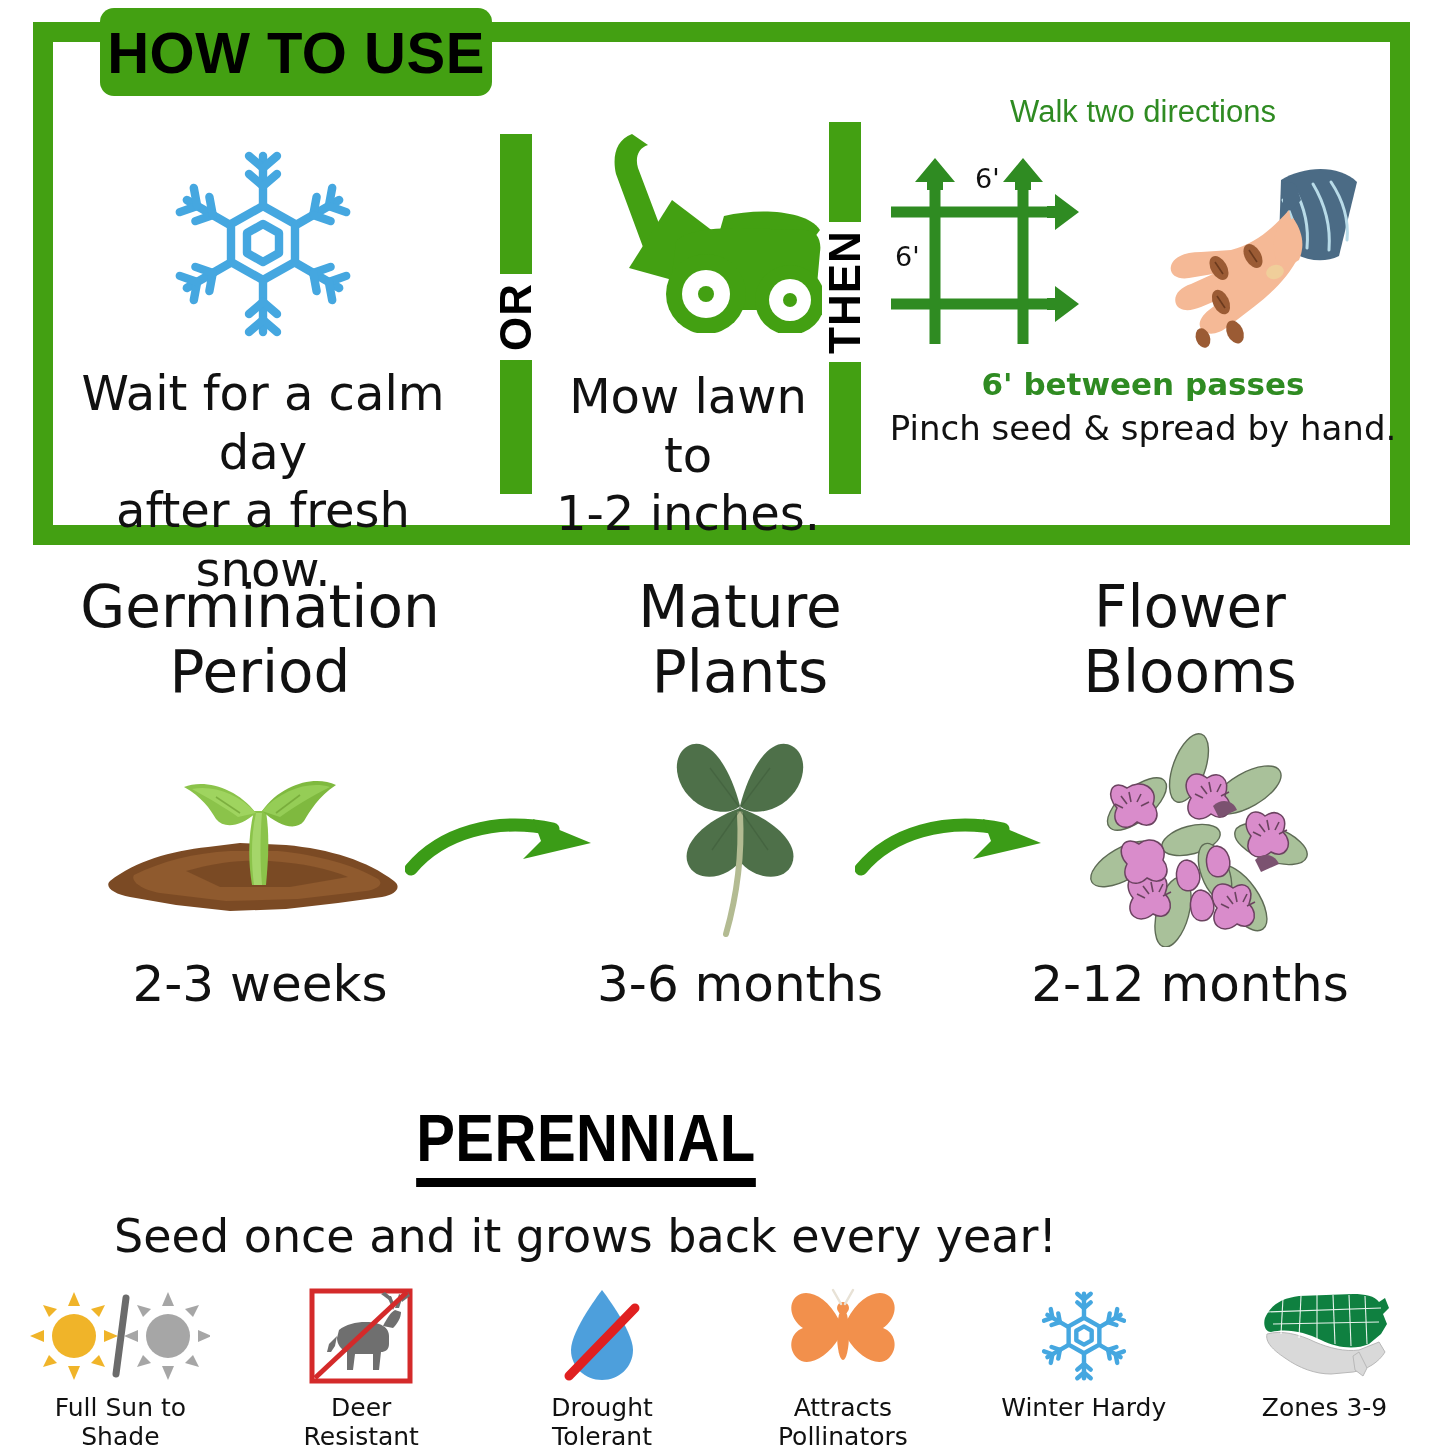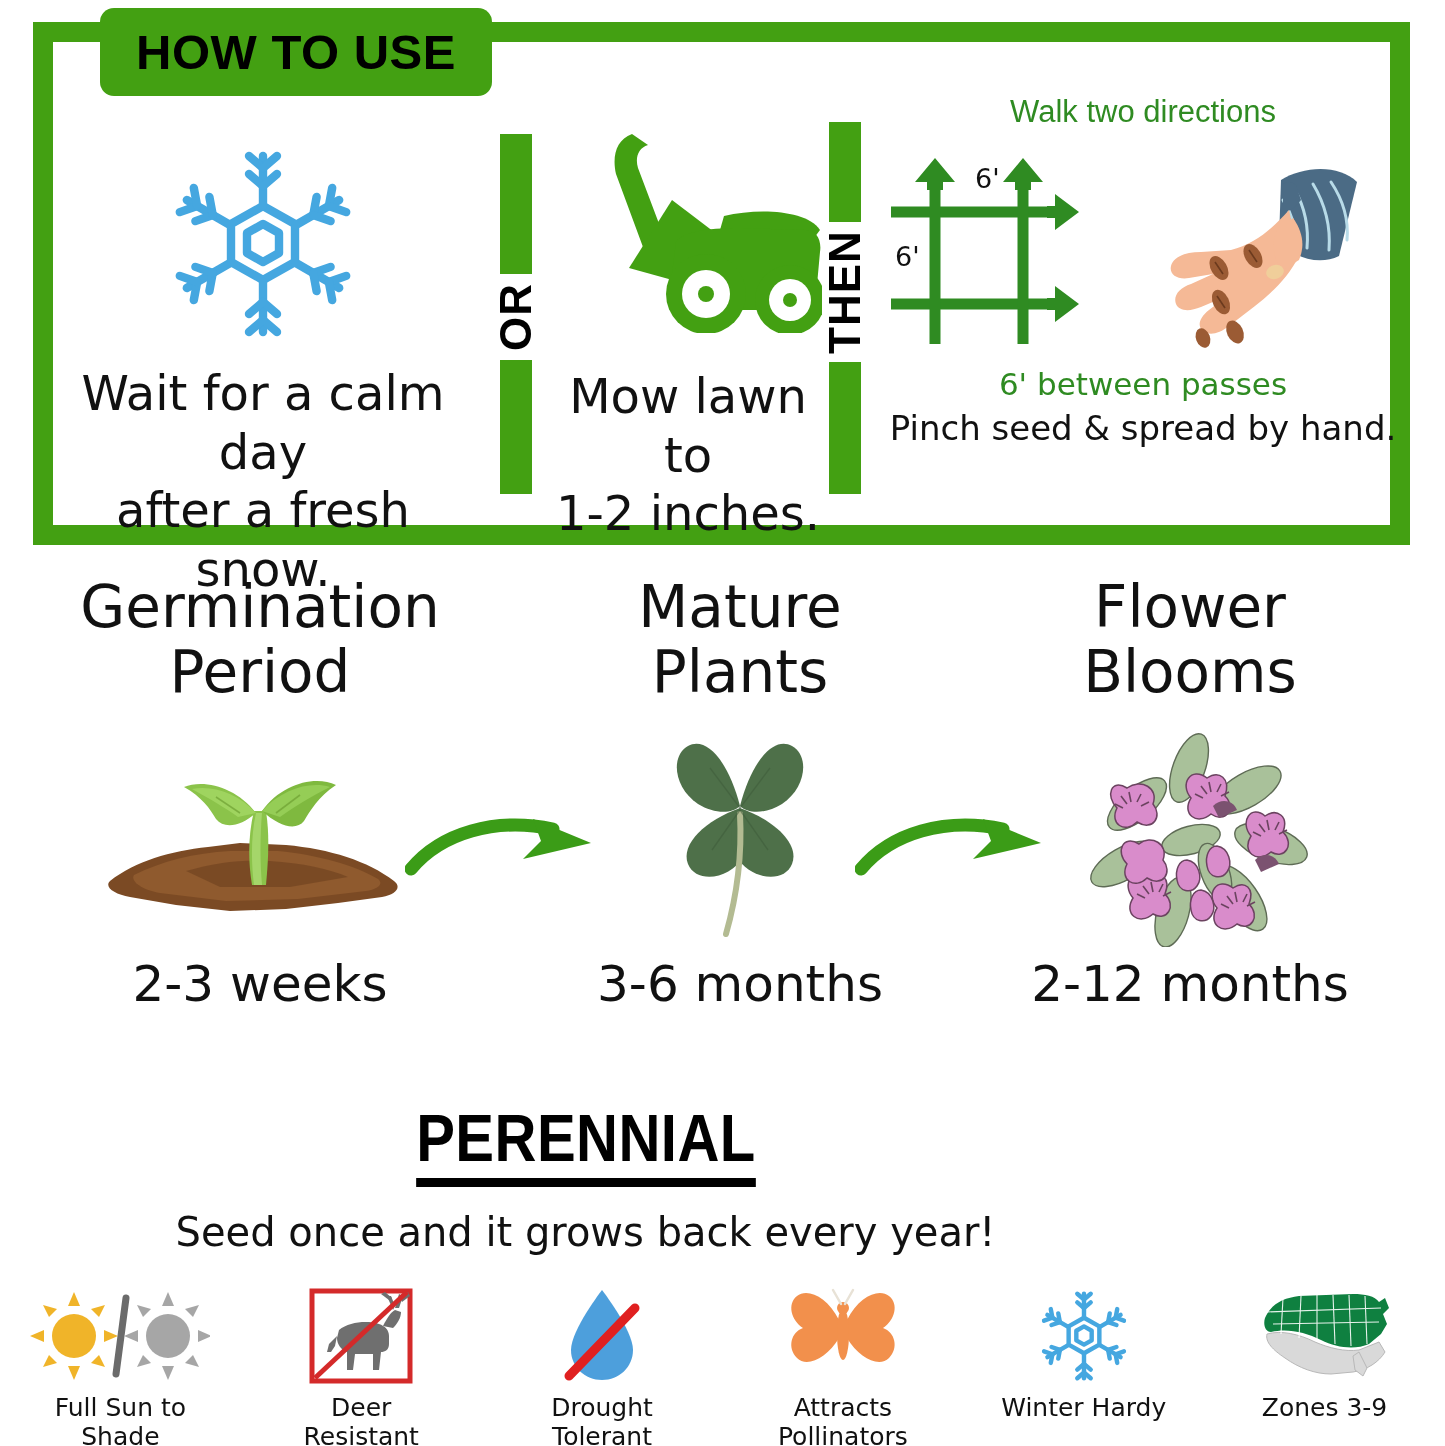--- a/index.html
+++ b/index.html
@@ -34,21 +34,21 @@
     height: 88px;
     background: #43a012;
     border-radius: 14px;
     display: flex;
     align-items: center;
     justify-content: center;
     z-index: 5;
   }
   .howto-tab-label {
     color: #000000;
-    font-size: 49px;
+    font-size: 58px;
     font-weight: bold;
     letter-spacing: 0.5px;
     font-family: "Liberation Sans", sans-serif;
   }
 
   .howto-inner {
     position: absolute;
     left: 33px;
     top: 22px;
     width: 1377px;
@@ -165,20 +165,21 @@
     position: absolute;
     left: 270px;
     top: 30px;
   }
   .spread-bot-label {
     text-align: center;
     font-size: 31px;
     color: #2f8b22;
     margin-top: 6px;
     font-family: "DejaVu Sans", sans-serif;
+    font-weight: bold;
   }
   .spread-bot-label2 {
     text-align: center;
     font-size: 34px;
     color: #111111;
     margin-top: 6px;
     font-family: "DejaVu Sans", sans-serif;
   }
 
   
@@ -235,21 +236,21 @@
     color: #000000;
     letter-spacing: 0.5px;
     display: inline-block;
     border-bottom: 9px solid #000;
     padding-bottom: 2px;
     font-family: "Liberation Sans", sans-serif;
     transform: scaleX(0.88);
   }
   .perennial-sub {
     margin-top: 22px;
-    font-size: 40px;
+    font-size: 46px;
     color: #111111;
     font-family: "DejaVu Sans", sans-serif;
   }
 
   
   .features {
     position: absolute;
     left: 0;
     top: 1282px;
     width: 1445px;

